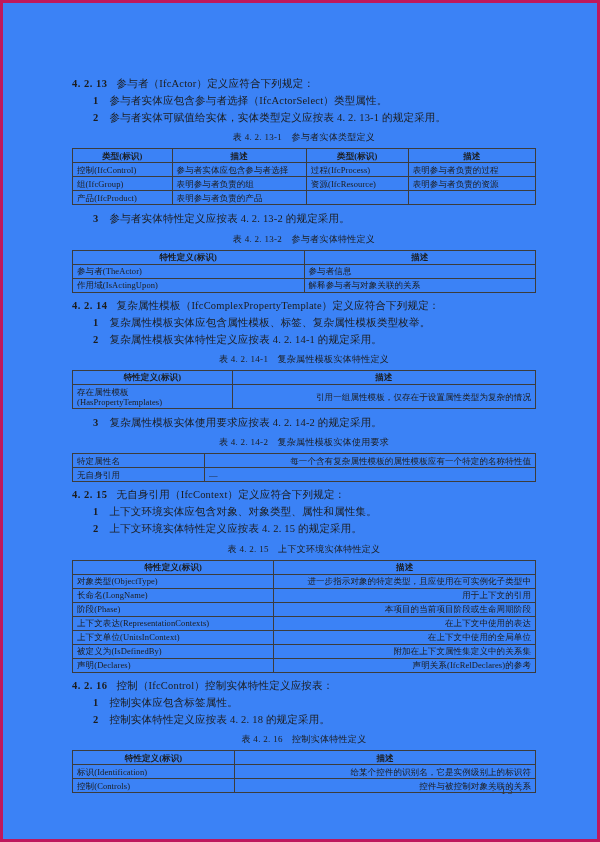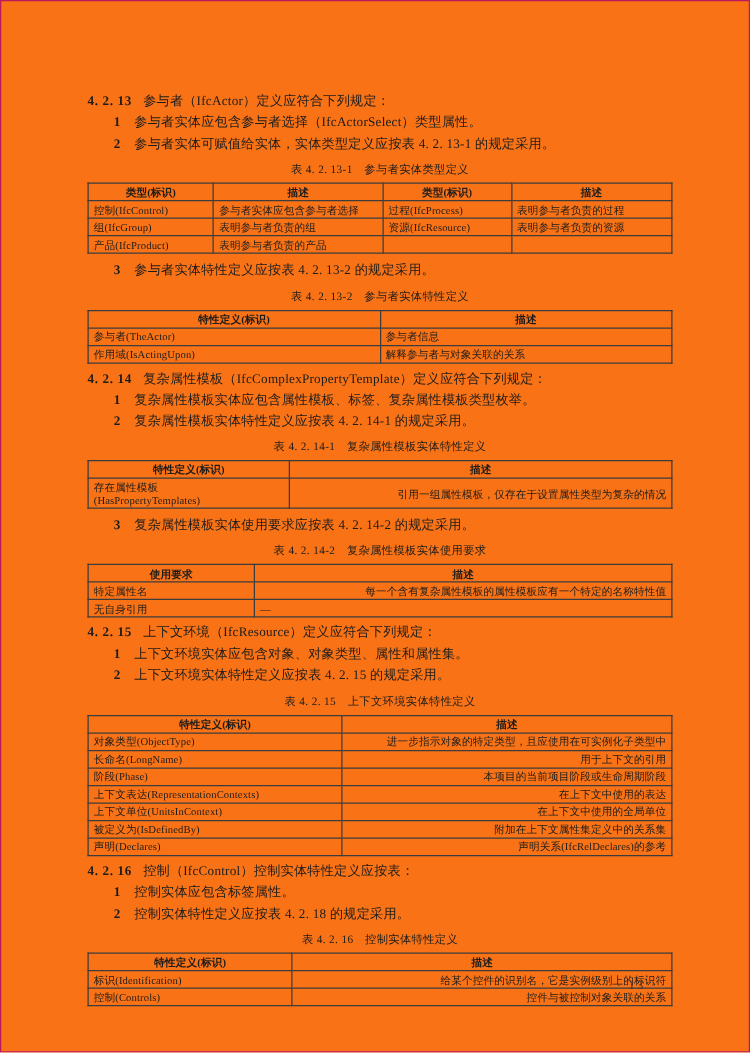--- a/index.html
+++ b/index.html
@@ -5,22 +5,22 @@
   html, body {
     margin: 0;
     padding: 0;
     background: #ffffff;
   }
   .sheet {
     position: relative;
     width: 600px;
     height: 842px;
     box-sizing: border-box;
-    background: #f97316;
-    border: 1px solid #be185d;
+    background: #3b82f6;
+    border: 3px solid #be185d;
     padding: 74px 61px 40px 69px;
     font-family: "Liberation Serif", "DejaVu Serif", serif;
     color: #1c1c1c;
     overflow: hidden;
   }
   section { margin: 0 0 6px 0; }
   p { margin: 0; }
   .clause {
     font-size: 10.5px;
     line-height: 1.25;
@@ -175,38 +175,34 @@
 
     <p class="item after-table"><span class="num">3</span><span>复杂属性模板实体使用要求应按表 4. 2. 14-2 的规定采用。</span></p>
 
     <p class="caption">表 4. 2. 14-2　复杂属性模板实体使用要求</p>
     <table class="tbl">
       <colgroup>
           <col style="width:28.5%">
           <col style="width:71.5%">
         </colgroup>
       <tbody>
-          <tr>
-        <th>使用要求</th>
-        <th>描述</th>
-      </tr>
       <tr>
         <td>特定属性名</td>
         <td class="l">每一个含有复杂属性模板的属性模板应有一个特定的名称特性值</td>
       </tr>
       <tr>
         <td>无自身引用</td>
         <td>—</td>
       </tr>
     </tbody>
       </table>
   </section>
 
   <section>
-    <p class="clause"><span class="num">4. 2. 15</span><span>上下文环境（IfcResource）定义应符合下列规定：</span></p>
+    <p class="clause"><span class="num">4. 2. 15</span><span>无自身引用（IfcContext）定义应符合下列规定：</span></p>
     <p class="item"><span class="num">1</span><span>上下文环境实体应包含对象、对象类型、属性和属性集。</span></p>
     <p class="item"><span class="num">2</span><span>上下文环境实体特性定义应按表 4. 2. 15 的规定采用。</span></p>
 
     <p class="caption">表 4. 2. 15　上下文环境实体特性定义</p>
     <table class="tbl">
       <colgroup>
           <col style="width:43.5%">
           <col style="width:56.5%">
         </colgroup>
       <tbody>

